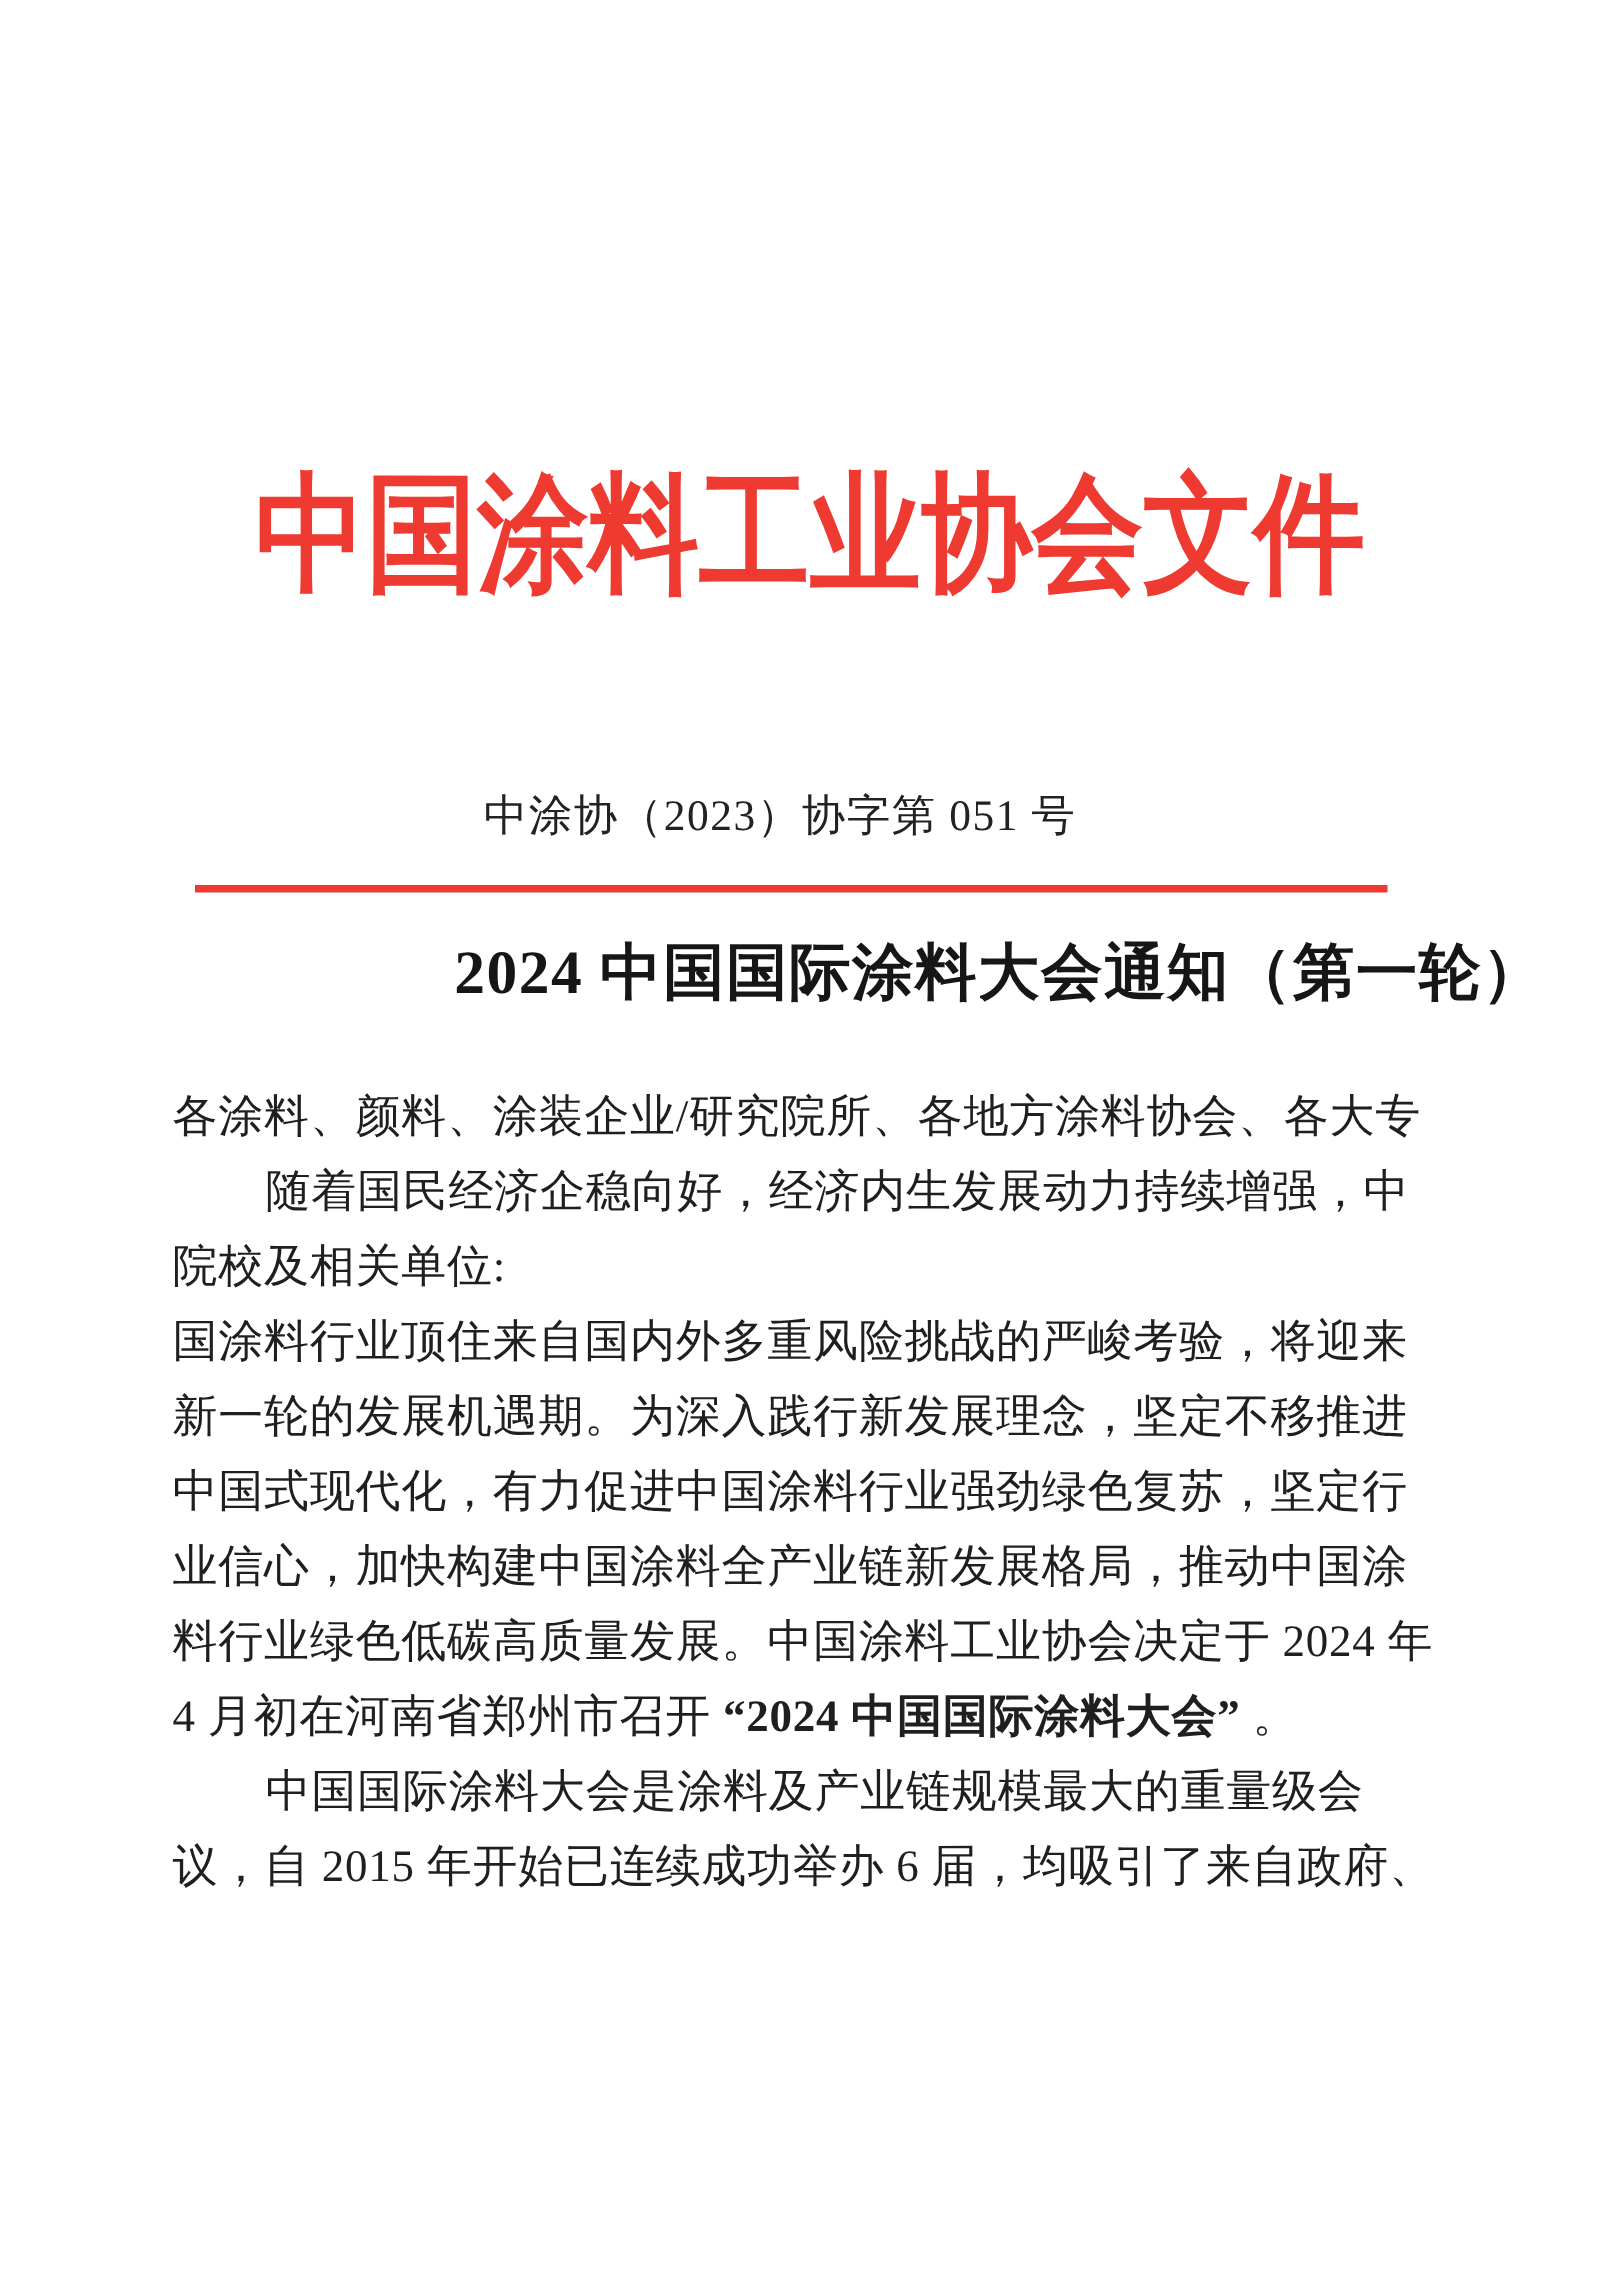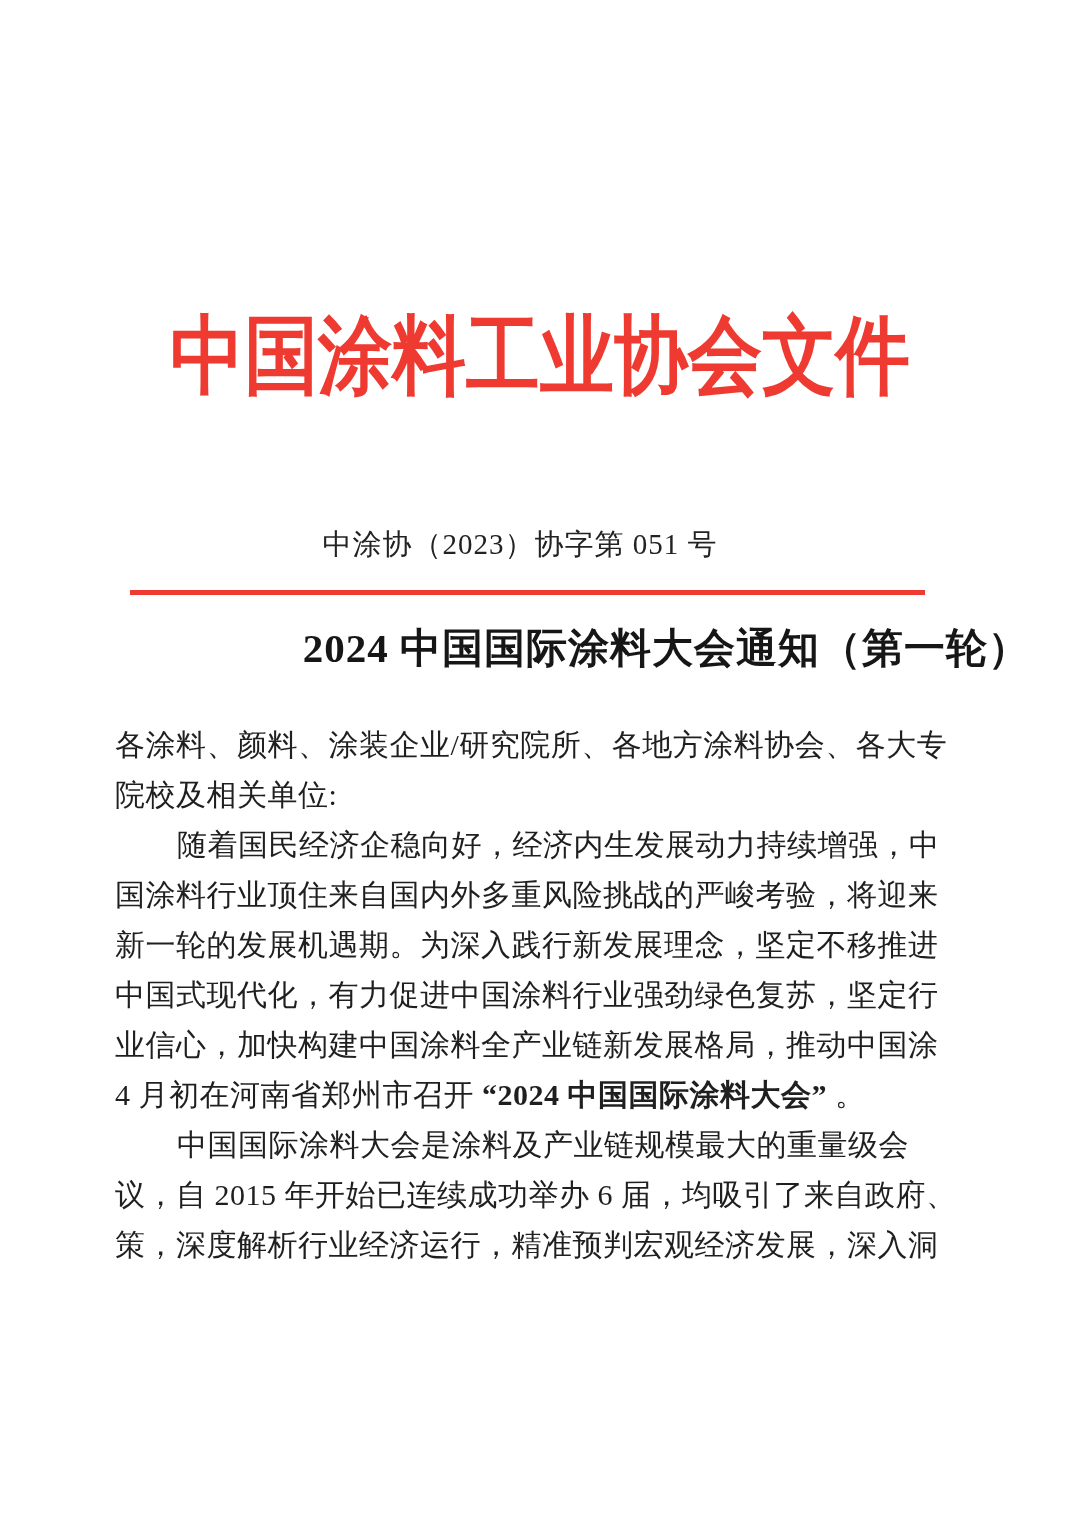--- a/index.html
+++ b/index.html
@@ -111,27 +111,27 @@
   <div class="org-header">中国涂料工业协会文件</div>
 
   <div class="doc-number">中涂协（2023）协字第 051 号</div>
 
   <div class="red-rule"></div>
 
   <div class="notice-title">2024 中国国际涂料大会通知（第一轮）</div>
 
   <div class="doc-body">
       <div class="body-line"><span>各涂料、颜料、涂装企业/研究院所、各地方涂料协会、各大专</span></div>
+      <div class="body-line indent"><span>随着国民经济企稳向好，经济内生发展动力持续增强，中</span></div>
       <div class="body-line"><span>院校及相关单位:</span></div>
-      <div class="body-line indent"><span>随着国民经济企稳向好，经济内生发展动力持续增强，中</span></div>
       <div class="body-line"><span>国涂料行业顶住来自国内外多重风险挑战的严峻考验，将迎来</span></div>
       <div class="body-line"><span>新一轮的发展机遇期。为深入践行新发展理念，坚定不移推进</span></div>
       <div class="body-line"><span>中国式现代化，有力促进中国涂料行业强劲绿色复苏，坚定行</span></div>
       <div class="body-line"><span>业信心，加快构建中国涂料全产业链新发展格局，推动中国涂</span></div>
+      <div class="body-line"><span>料行业绿色低碳高质量发展。中国涂料工业协会决定于 2024 年</span></div>
       <div class="body-line"><span>4 月初在河南省郑州市召开 </span><span class="bold">“2024 中国国际涂料大会”</span><span> 。</span></div>
       <div class="body-line indent"><span>中国国际涂料大会是涂料及产业链规模最大的重量级会</span></div>
       <div class="body-line"><span>议，自 2015 年开始已连续成功举办 6 届，均吸引了来自政府、</span></div>
-      <div class="body-line"><span>策，深度解析行业经济运行，精准预判宏观经济发展，深入洞</span></div>
     </div>
 
   <div class="page-number">— 1 —</div>
 
 </div>
 
 </body></html>

